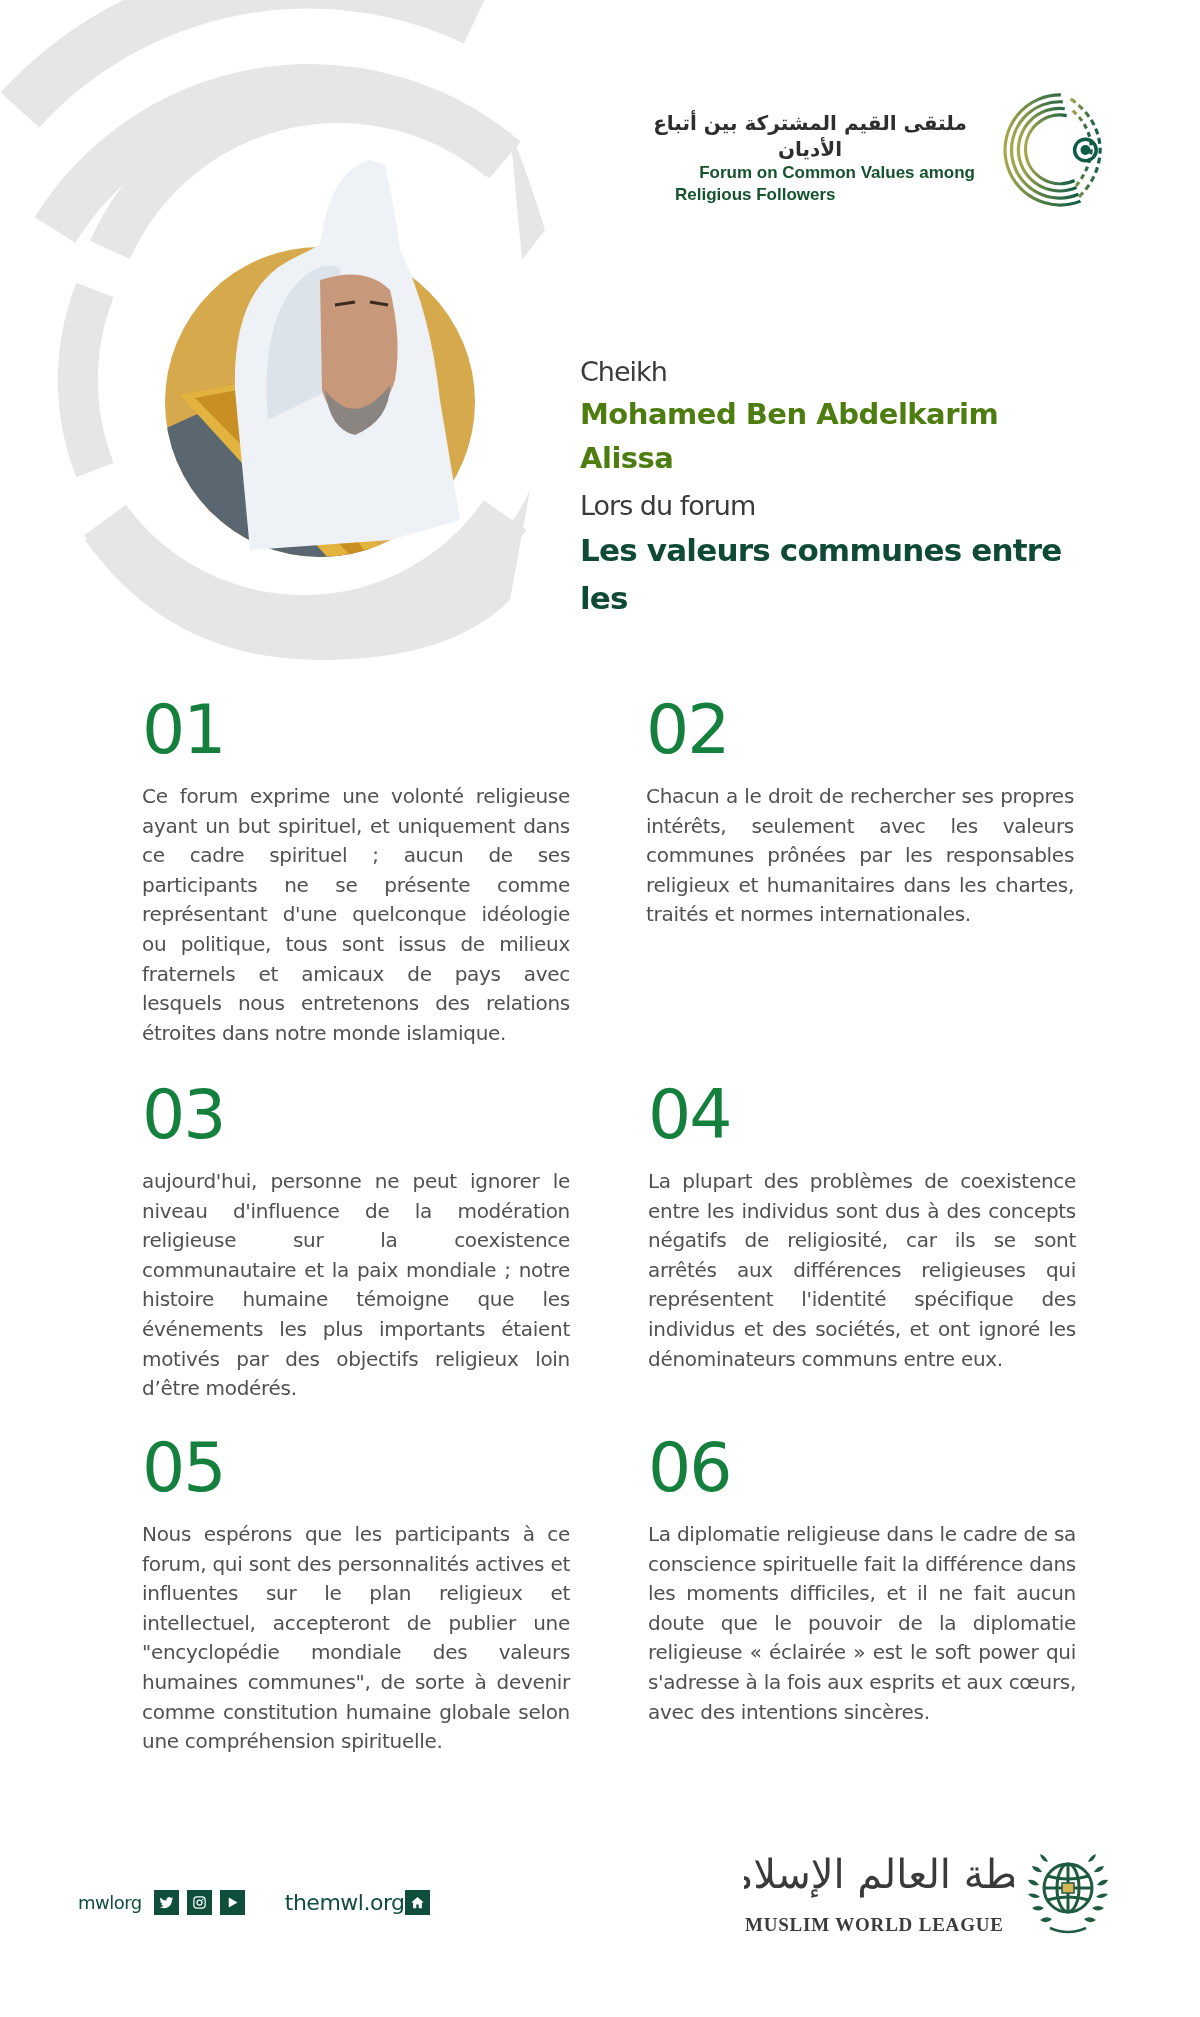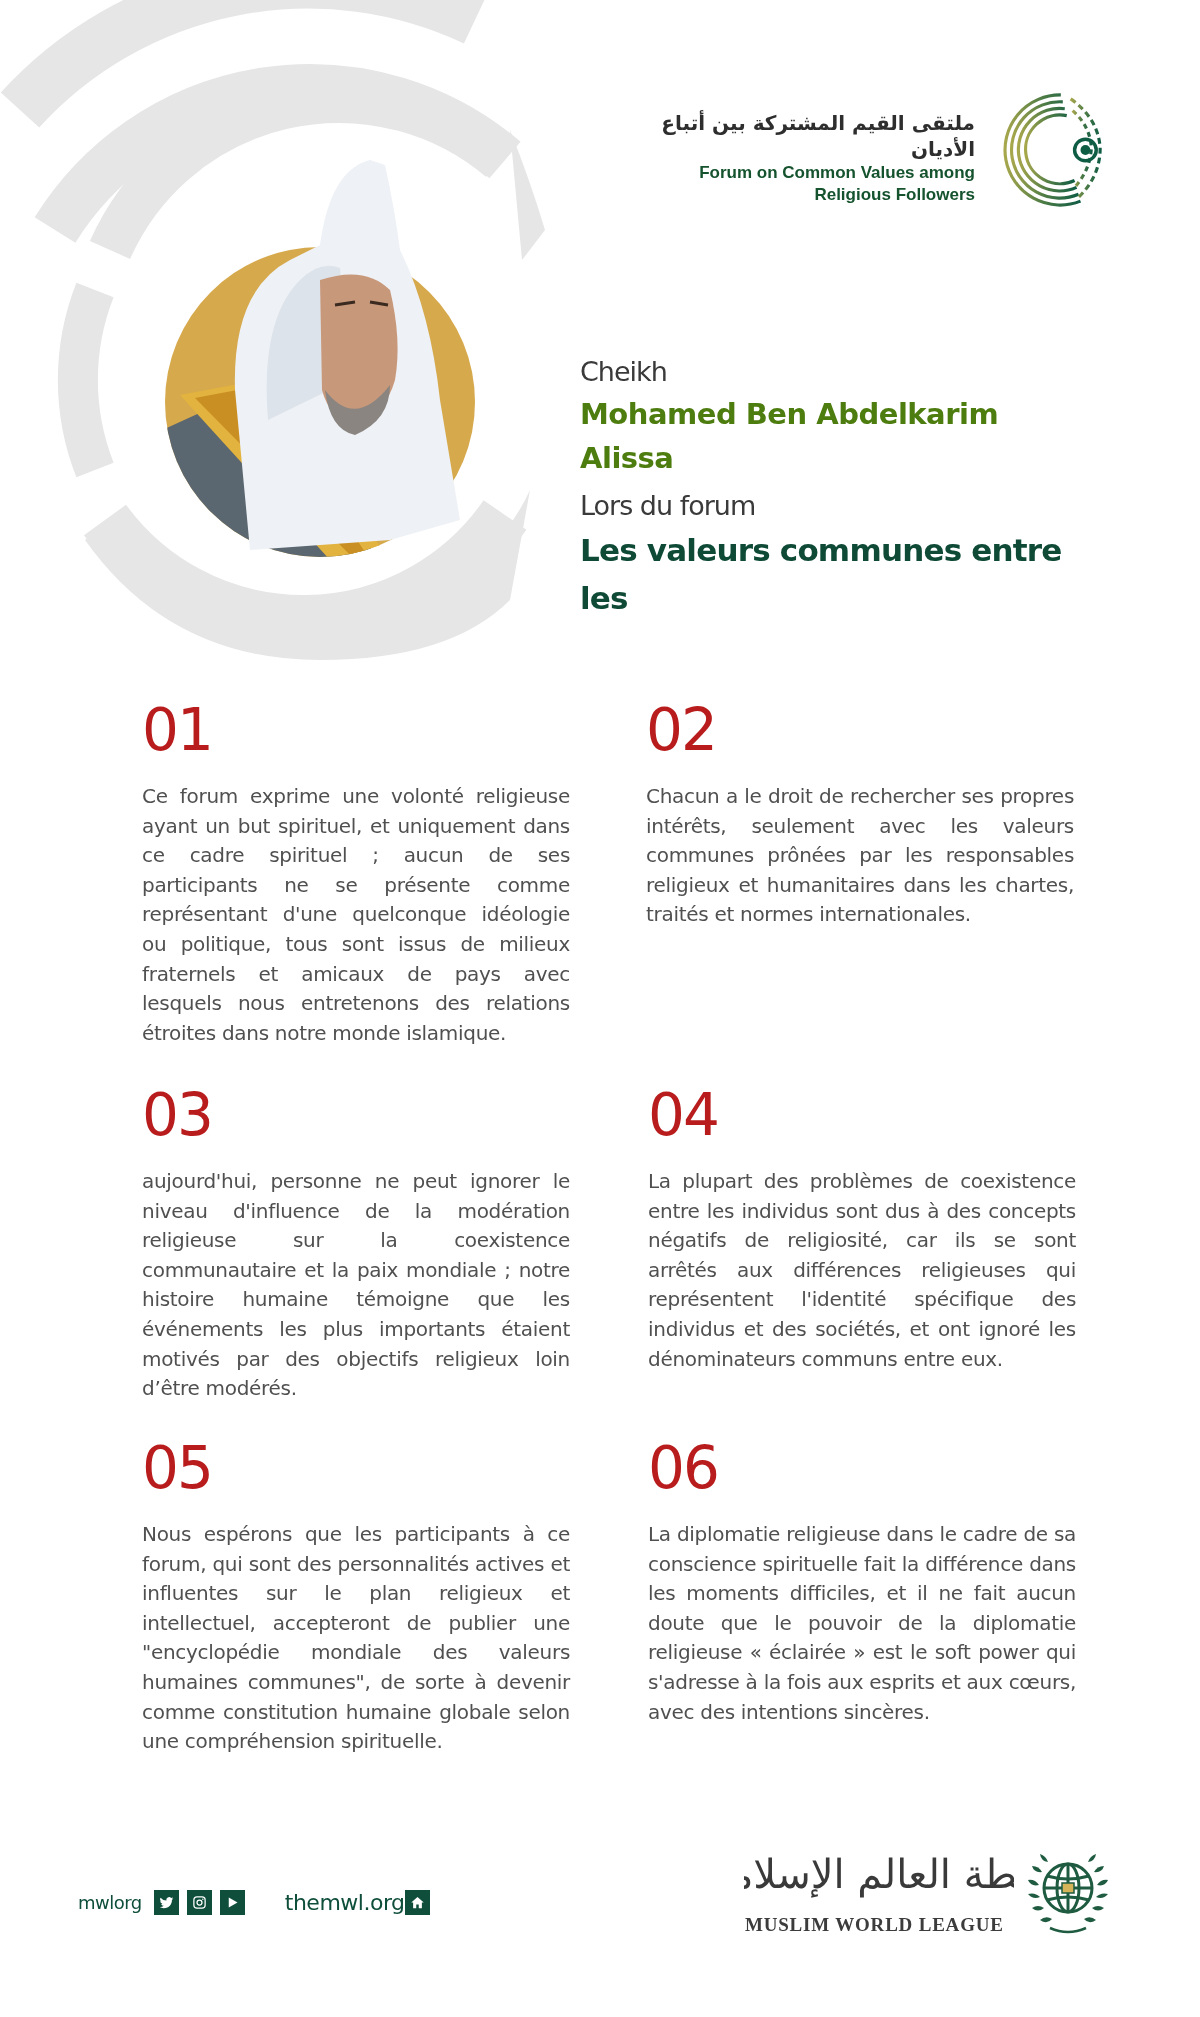--- a/index.html
+++ b/index.html
@@ -5,33 +5,33 @@
   * { box-sizing: border-box; margin: 0; padding: 0; }
   html, body { width: 1200px; height: 2017px; background: #ffffff; overflow: hidden; }
   body { position: relative; font-family: "Liberation Sans", "DejaVu Sans", sans-serif; color: #4a4a4a; }
 
   .bg-arcs { position: absolute; left: 0; top: 0; width: 1200px; height: 700px; z-index: 0; }
 
   .portrait { position: absolute; left: 140px; top: 140px; width: 360px; height: 420px; z-index: 1; }
 
   .forum-brand { position: absolute; top: 88px; left: 640px; width: 470px; height: 130px; z-index: 2; }
   .forum-text { position: absolute; right: 135px; top: 22px; text-align: center; width: 330px; }
-  .forum-ar { font-family: "DejaVu Sans", sans-serif; font-weight: bold; font-size: 20px; color: #2e2e2e; direction: rtl; text-align: right; line-height: 26px; }
+  .forum-ar { font-family: "DejaVu Sans", sans-serif; font-weight: bold; font-size: 20px; color: #2e2e2e; direction: rtl; line-height: 26px; }
   .forum-en { font-family: "Liberation Sans", sans-serif; font-weight: bold; font-size: 17px; color: #14532d; line-height: 22px; text-align: right; }
-  .forum-en2 { text-align: right; padding-left: 30px; }
+  .forum-en2 { text-align: left; padding-left: 30px; }
   .forum-logo { position: absolute; right: 0; top: 0; width: 118px; height: 124px; }
 
   .intro { position: absolute; left: 580px; top: 352px; width: 520px; z-index: 2; }
   .intro .pre { font-family: "DejaVu Sans", sans-serif; font-size: 27px; color: #3a3a3a; letter-spacing: -1px; line-height: 40px; }
   .intro .name { font-family: "DejaVu Sans", sans-serif; font-weight: bold; font-size: 29px; color: #4d7c0f; letter-spacing: -0.5px; line-height: 44px; margin-bottom: 6px; }
   .intro .title { font-family: "DejaVu Sans", sans-serif; font-weight: bold; font-size: 31px; color: #0e4a35; letter-spacing: -0.8px; line-height: 48px; }
 
   .points { position: absolute; left: 0; top: 0; width: 1200px; z-index: 2; }
   .point { position: absolute; width: 428px; }
-  .point .num { font-family: "DejaVu Sans", sans-serif; font-size: 58px; color: #b91c1c; line-height: 60px; letter-spacing: -2px; font-weight: normal; }
+  .point .num { font-family: "DejaVu Sans", sans-serif; font-size: 68px; color: #15803d; line-height: 60px; letter-spacing: -2px; font-weight: normal; }
   .point .body { margin-top: 22px; font-family: "DejaVu Sans", sans-serif; font-size: 20px; line-height: 29.6px; color: #505050; text-align: justify; letter-spacing: -0.3px; }
 
   .p1 { left: 142px; top: 700px; }
   .p2 { left: 646px; top: 700px; }
   .p3 { left: 142px; top: 1085px; }
   .p4 { left: 648px; top: 1085px; }
   .p5 { left: 142px; top: 1438px; }
   .p6 { left: 648px; top: 1438px; }
 
   .footer-left { position: absolute; left: 78px; top: 1882px; height: 40px; display: flex; align-items: center; z-index: 2; }

